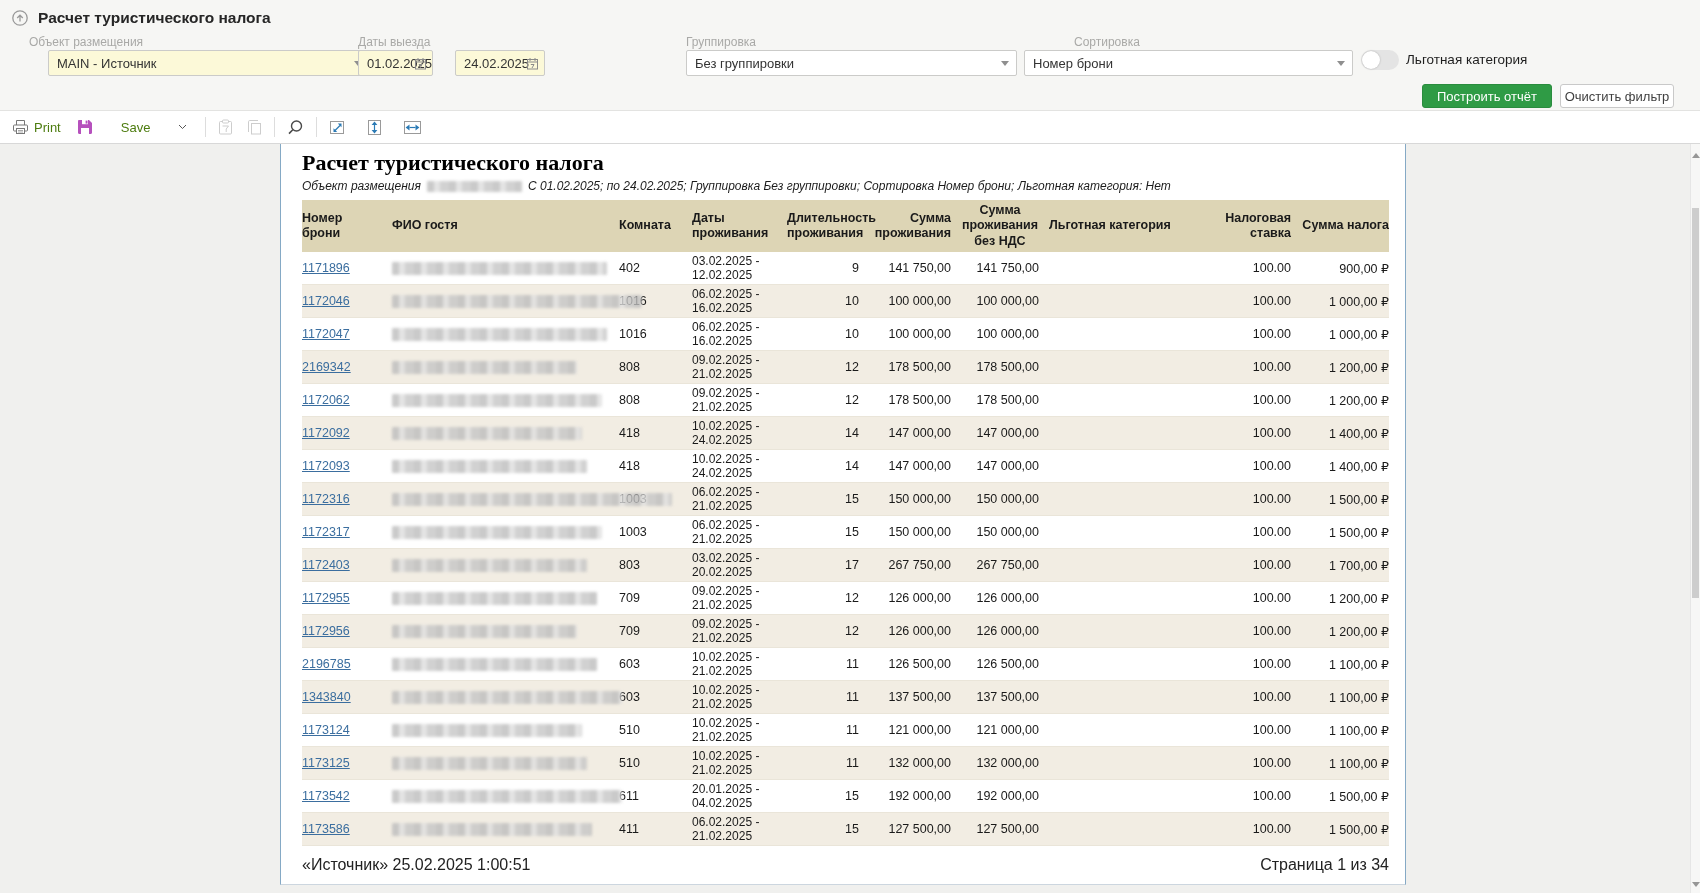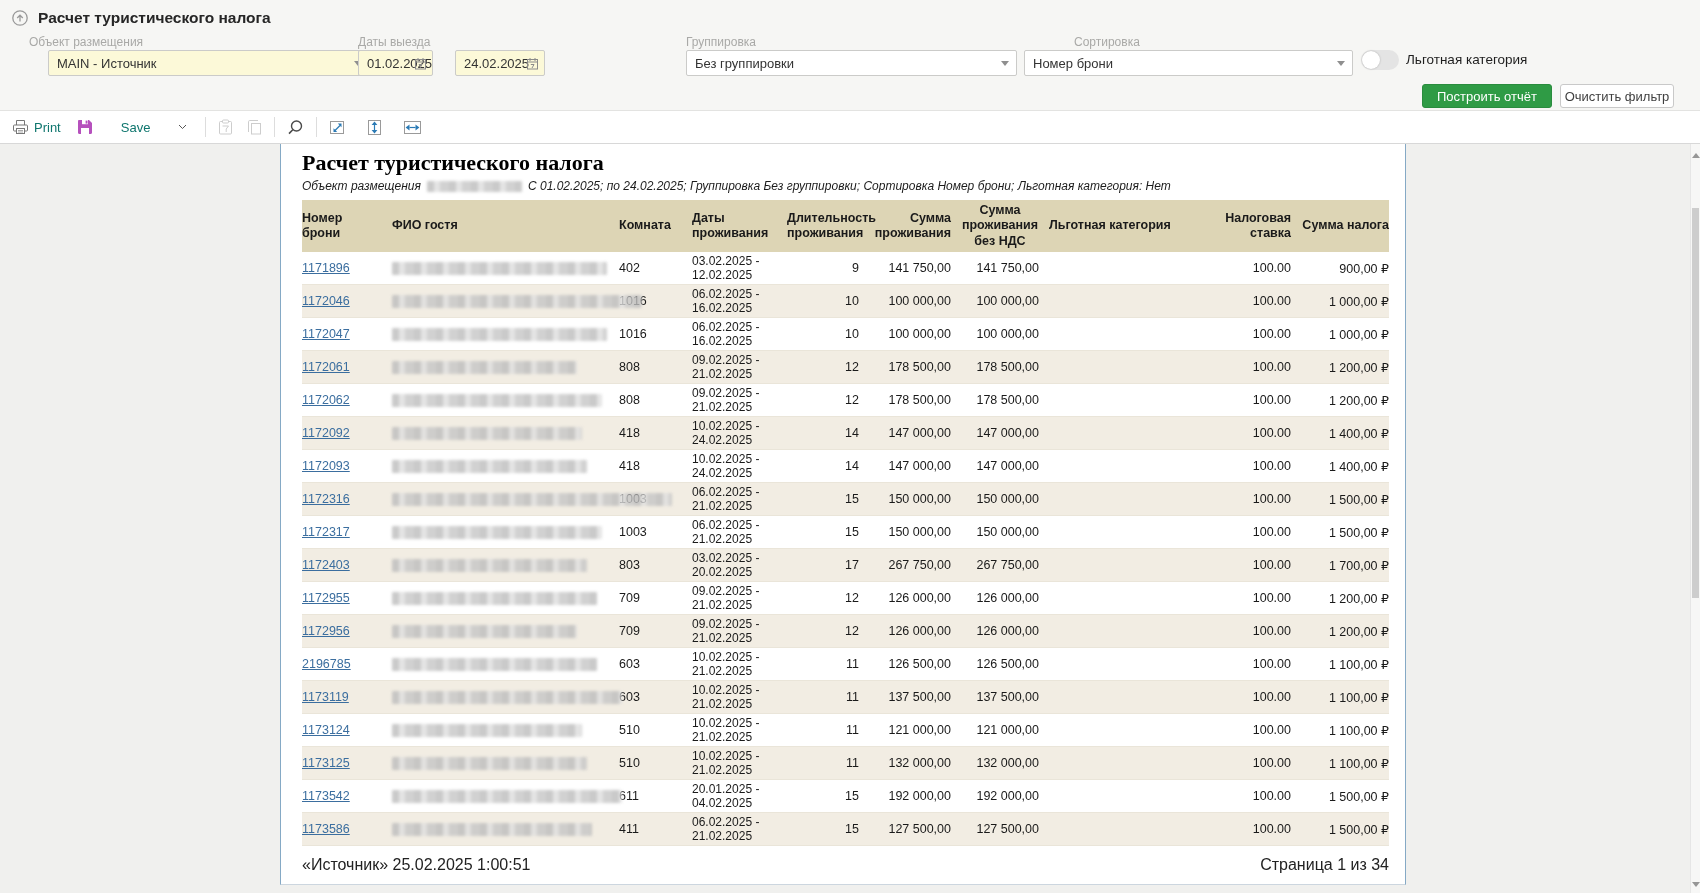--- a/index.html
+++ b/index.html
@@ -19,21 +19,21 @@
   .cal-icon { position:absolute; right:5px; top:6px; }
   .toggle { position:absolute; left:1361px; top:50px; width:38px; height:20px; border-radius:10px; background:#e4e4e4; }
   .toggle .knob { position:absolute; left:1px; top:1px; width:18px; height:18px; border-radius:50%; background:#fff; box-shadow:0 0 2px rgba(0,0,0,.25); }
   .toggle-label { position:absolute; left:1406px; top:52px; font-size:13.5px; color:#1e1e1e; }
   .btn { position:absolute; top:84px; height:24px; border-radius:3px; font-size:13px; display:flex; align-items:center; justify-content:center; cursor:pointer; }
   .btn-build { left:1422px; width:130px; background:#2f9b45; border:1px solid #2a8c3e; color:#fff; }
   .btn-clear { left:1560px; width:114px; background:#fff; border:1px solid #c9c9c9; color:#3f3f3f; }
 
   
   .toolbar { height:33px; background:#fff; border-bottom:1px solid #d8d8d8; display:flex; align-items:center; padding-left:8px; }
-  .tb-item { display:flex; align-items:center; gap:5px; color:#0f766e; font-size:13px; cursor:pointer; padding:3px 4px; }
+  .tb-item { display:flex; align-items:center; gap:5px; color:#4d7c0f; font-size:13px; cursor:pointer; padding:3px 4px; }
   .tb-sep { width:1px; height:20px; background:#ddd; margin:0 8px; }
   .tb-ico { display:flex; align-items:center; justify-content:center; padding:3px 4px; cursor:pointer; }
   .tb-ico.disabled { cursor:default; }
   .mr1 { margin-right:6px; }
 
   
   .viewer { position:relative; height:749px; background:#f0f0ee; overflow:hidden; }
   .page { position:absolute; left:280px; top:0; width:1126px; height:741px; background:#fff;
           border-left:1px solid #85a9c5; border-right:1px solid #85a9c5; border-bottom:1px solid #ccd6df;
           padding:4px 17px 0 21px; }
@@ -310,21 +310,21 @@
             <td class="c2 a-left">1016</td>
             <td class="c3 a-left">06.02.2025 -<br>16.02.2025</td>
             <td class="c4 a-right">10</td>
             <td class="c5 a-right">100 000,00</td>
             <td class="c6 a-right">100 000,00</td>
             <td class="c7 a-left"></td>
             <td class="c8 a-right">100.00</td>
             <td class="c9 a-right">1 000,00 ₽</td>
           </tr>
           <tr class="alt">
-            <td class="c0 a-left"><a href="#">1172061</a></td>
+            <td class="c0 a-left"><a href="#">2169342</a></td>
             <td class="c1 a-left">
               <div class="blur" style="width: 185px;"></div>
             </td>
             <td class="c2 a-left">808</td>
             <td class="c3 a-left">09.02.2025 -<br>21.02.2025</td>
             <td class="c4 a-right">12</td>
             <td class="c5 a-right">178 500,00</td>
             <td class="c6 a-right">178 500,00</td>
             <td class="c7 a-left"></td>
             <td class="c8 a-right">100.00</td>
@@ -450,21 +450,21 @@
             <td class="c2 a-left">603</td>
             <td class="c3 a-left">10.02.2025 -<br>21.02.2025</td>
             <td class="c4 a-right">11</td>
             <td class="c5 a-right">126 500,00</td>
             <td class="c6 a-right">126 500,00</td>
             <td class="c7 a-left"></td>
             <td class="c8 a-right">100.00</td>
             <td class="c9 a-right">1 100,00 ₽</td>
           </tr>
           <tr class="alt">
-            <td class="c0 a-left"><a href="#">1173119</a></td>
+            <td class="c0 a-left"><a href="#">1343840</a></td>
             <td class="c1 a-left">
               <div class="blur" style="width: 230px;"></div>
             </td>
             <td class="c2 a-left">603</td>
             <td class="c3 a-left">10.02.2025 -<br>21.02.2025</td>
             <td class="c4 a-right">11</td>
             <td class="c5 a-right">137 500,00</td>
             <td class="c6 a-right">137 500,00</td>
             <td class="c7 a-left"></td>
             <td class="c8 a-right">100.00</td>

